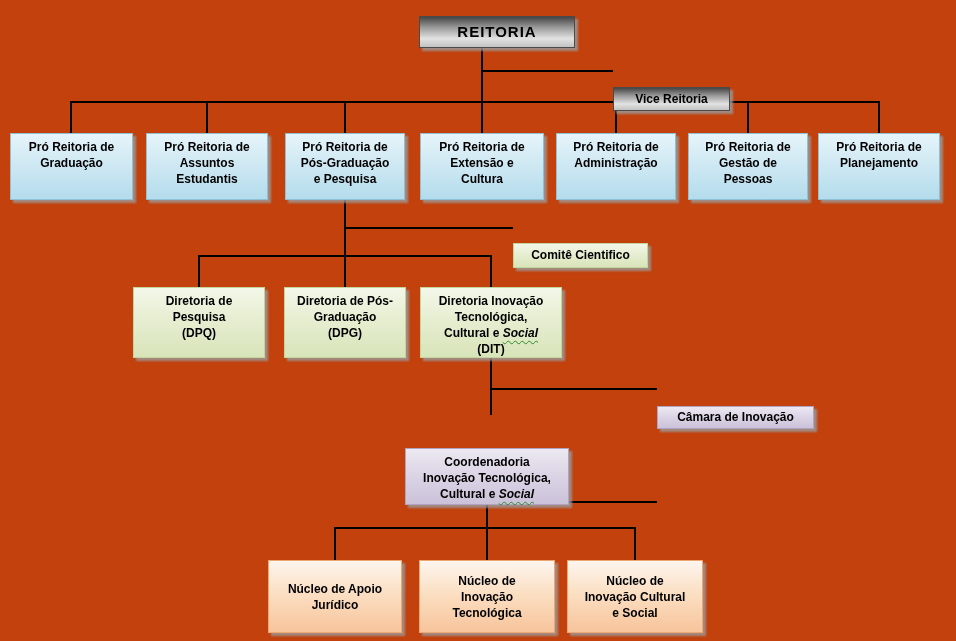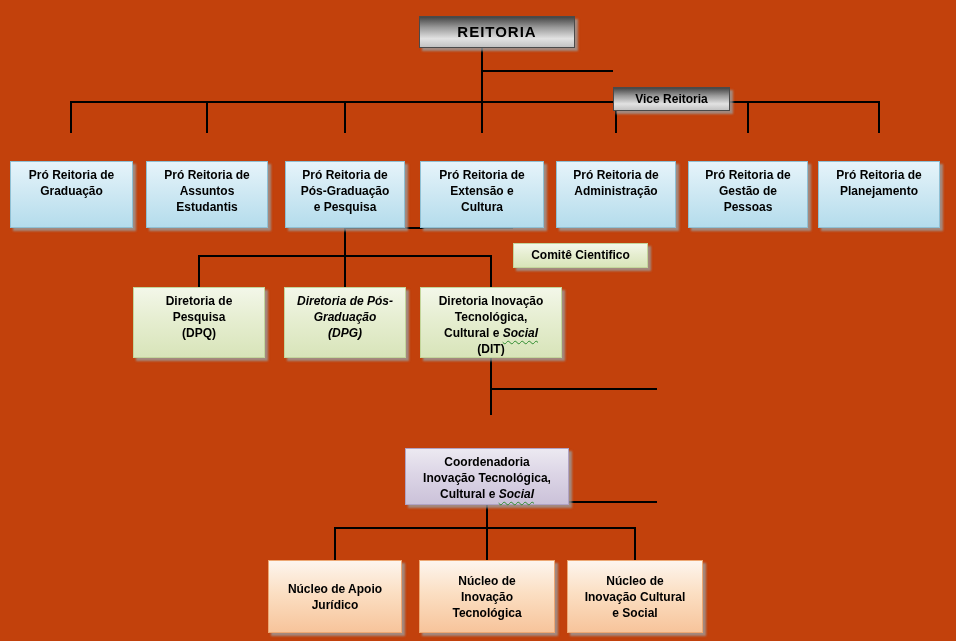--- a/index.html
+++ b/index.html
@@ -11,21 +11,20 @@
     position:absolute;box-sizing:border-box;border:1px solid;
     text-align:center;font-weight:bold;font-size:12px;line-height:16px;
     white-space:pre-line;
     box-shadow:3px 3px 2px rgba(155,155,155,.8);
   }
   .pad{padding-top:5px;}
   .mid{display:flex;flex-direction:column;justify-content:center;}
   .blue{
     background:linear-gradient(180deg,#e6f4fa 0%,#d2eaf4 40%,#b4dcec 100%);
     border-color:#8fc0d4;
-    margin-top:28px;
   }
   .green{
     background:linear-gradient(180deg,#f3f7e9 0%,#e6eed1 45%,#d8e4b9 100%);
     border-color:#c3d59b;
   }
   .purple{
     background:linear-gradient(180deg,#ece9f1 0%,#dcd5e6 45%,#cbc2d9 100%);
     border-color:#b1a3c4;
   }
   .orange{
@@ -100,28 +99,29 @@
 Gestão de
 Pessoas</div>
   <div class="node blue pad" style="left:818px;top:133px;width:122px;height:67px;">Pró Reitoria de
 Planejamento</div>
 
   <div class="node green pad" style="left:133px;top:287px;width:132px;height:71px;">Diretoria de
 Pesquisa
 (DPQ)</div>
 
   <div class="node green sidelabel" style="left:513px;top:215px;width:135px;height:25px;line-height:23px;">Comitê Cientifico</div>
-  <div class="node green pad" style="left:284px;top:287px;width:122px;height:71px;font-style:italic;">Diretoria de Pós-
+  <div class="node green pad" style="left:284px;top:287px;width:122px;height:71px;">Diretoria de Pós-
 Graduação
 (DPG)</div>
   <div class="node green pad" style="left:420px;top:287px;width:142px;height:71px;"><span>Diretoria Inovação
 Tecnológica,
 Cultural e </span><span class="wavy">Social</span><span>
 (DIT)</span></div>
 
+  <div class="node purple sidelabel" style="left:657px;top:378px;width:157px;height:23px;line-height:21px;">Câmara de Inovação</div>
 
   <div class="node purple pad" style="left:405px;top:430px;width:164px;height:57px;margin-top:18px;"><span>Coordenadoria
 Inovação Tecnológica,
 Cultural e </span><span class="wavy">Social</span><span></span></div>
 
 
   <div class="node orange mid" style="left:268px;top:560px;width:134px;height:73px;">Núcleo de Apoio
 Jurídico</div>
   <div class="node orange mid" style="left:419px;top:560px;width:136px;height:73px;">Núcleo de
 Inovação

